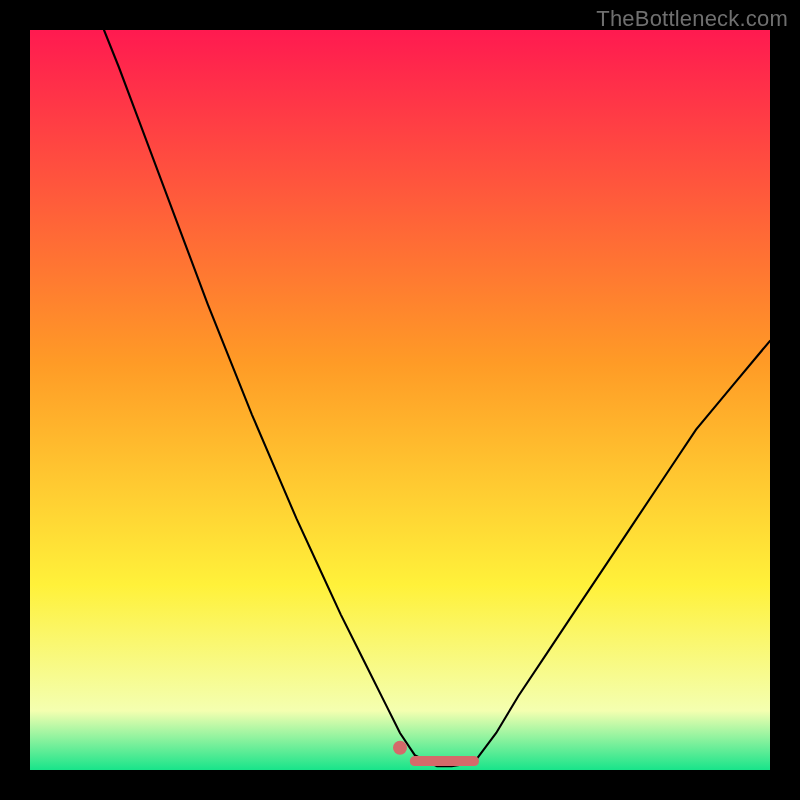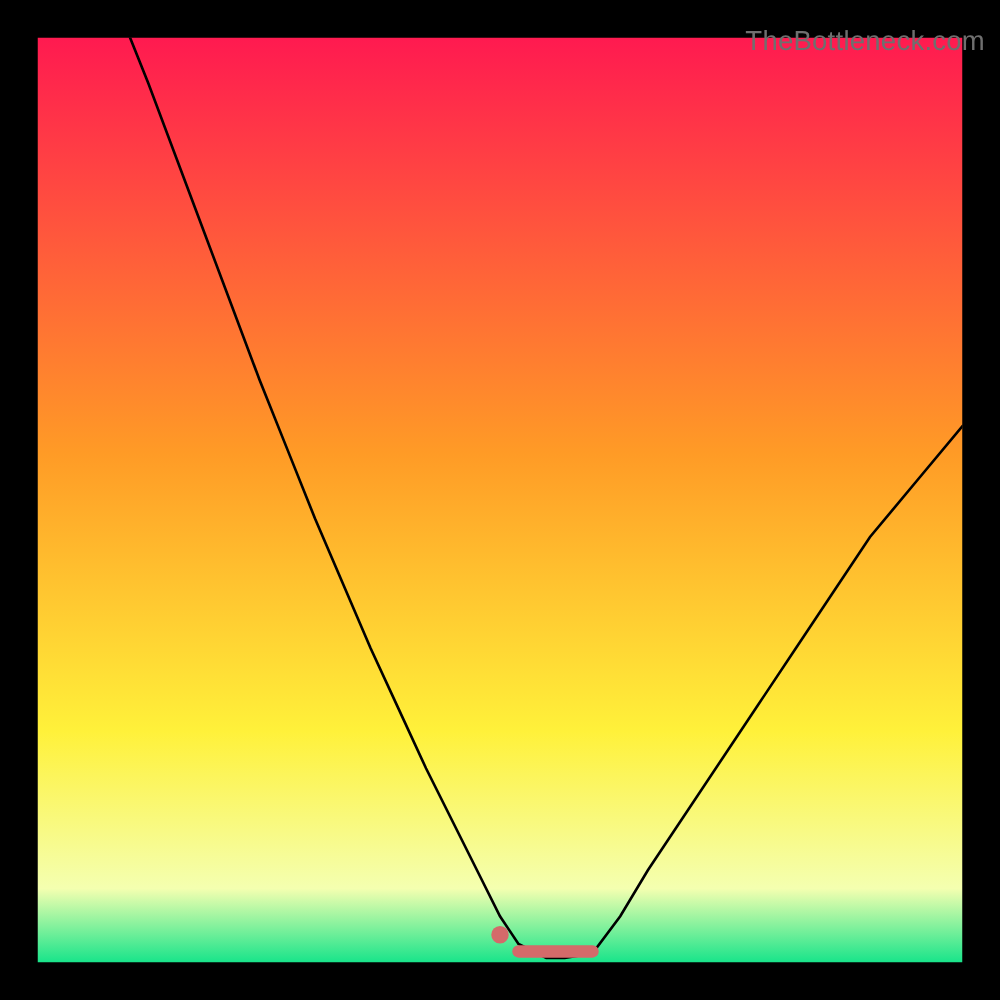--- a/index.html
+++ b/index.html
@@ -12,21 +12,21 @@
     overflow: hidden;
   }
   .frame {
     position: relative;
     width: 800px;
     height: 800px;
     background: #000;
   }
   .watermark {
     position: absolute;
-    top: 20px;
+    top: 6px;
     right: 12px;
     color: #6f6f6f;
     font-size: 22px;
     letter-spacing: 0.2px;
     font-weight: 400;
     z-index: 5;
   }
   .plot-wrap {
     position: absolute;
     left: 30px;

